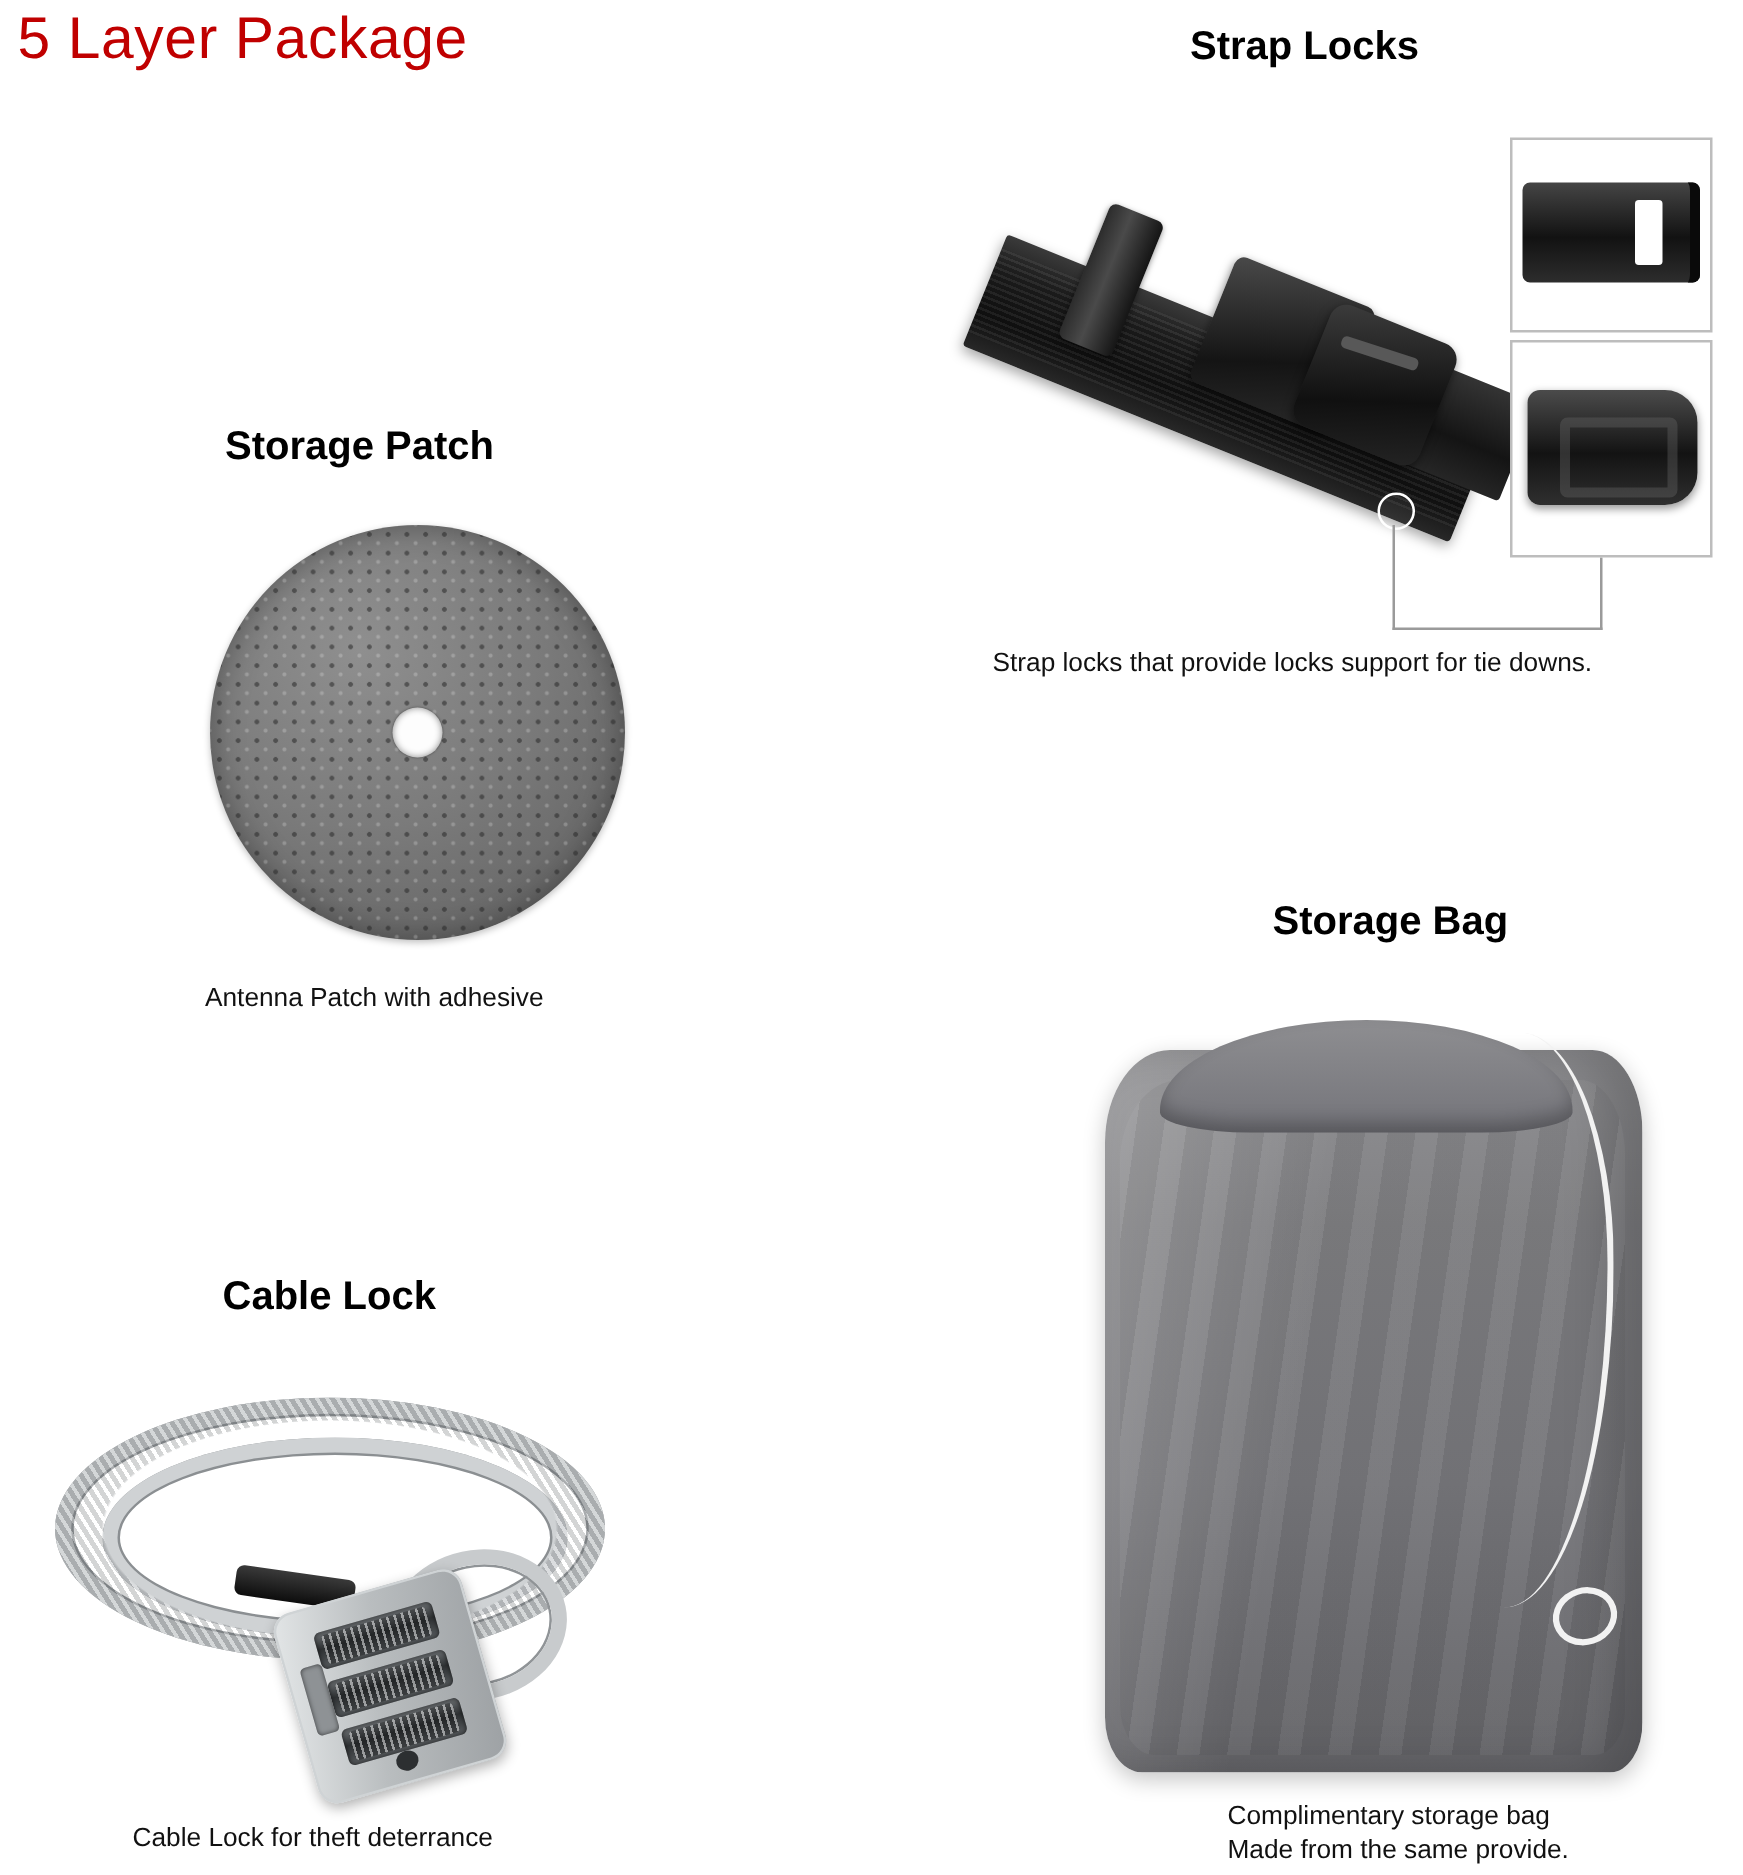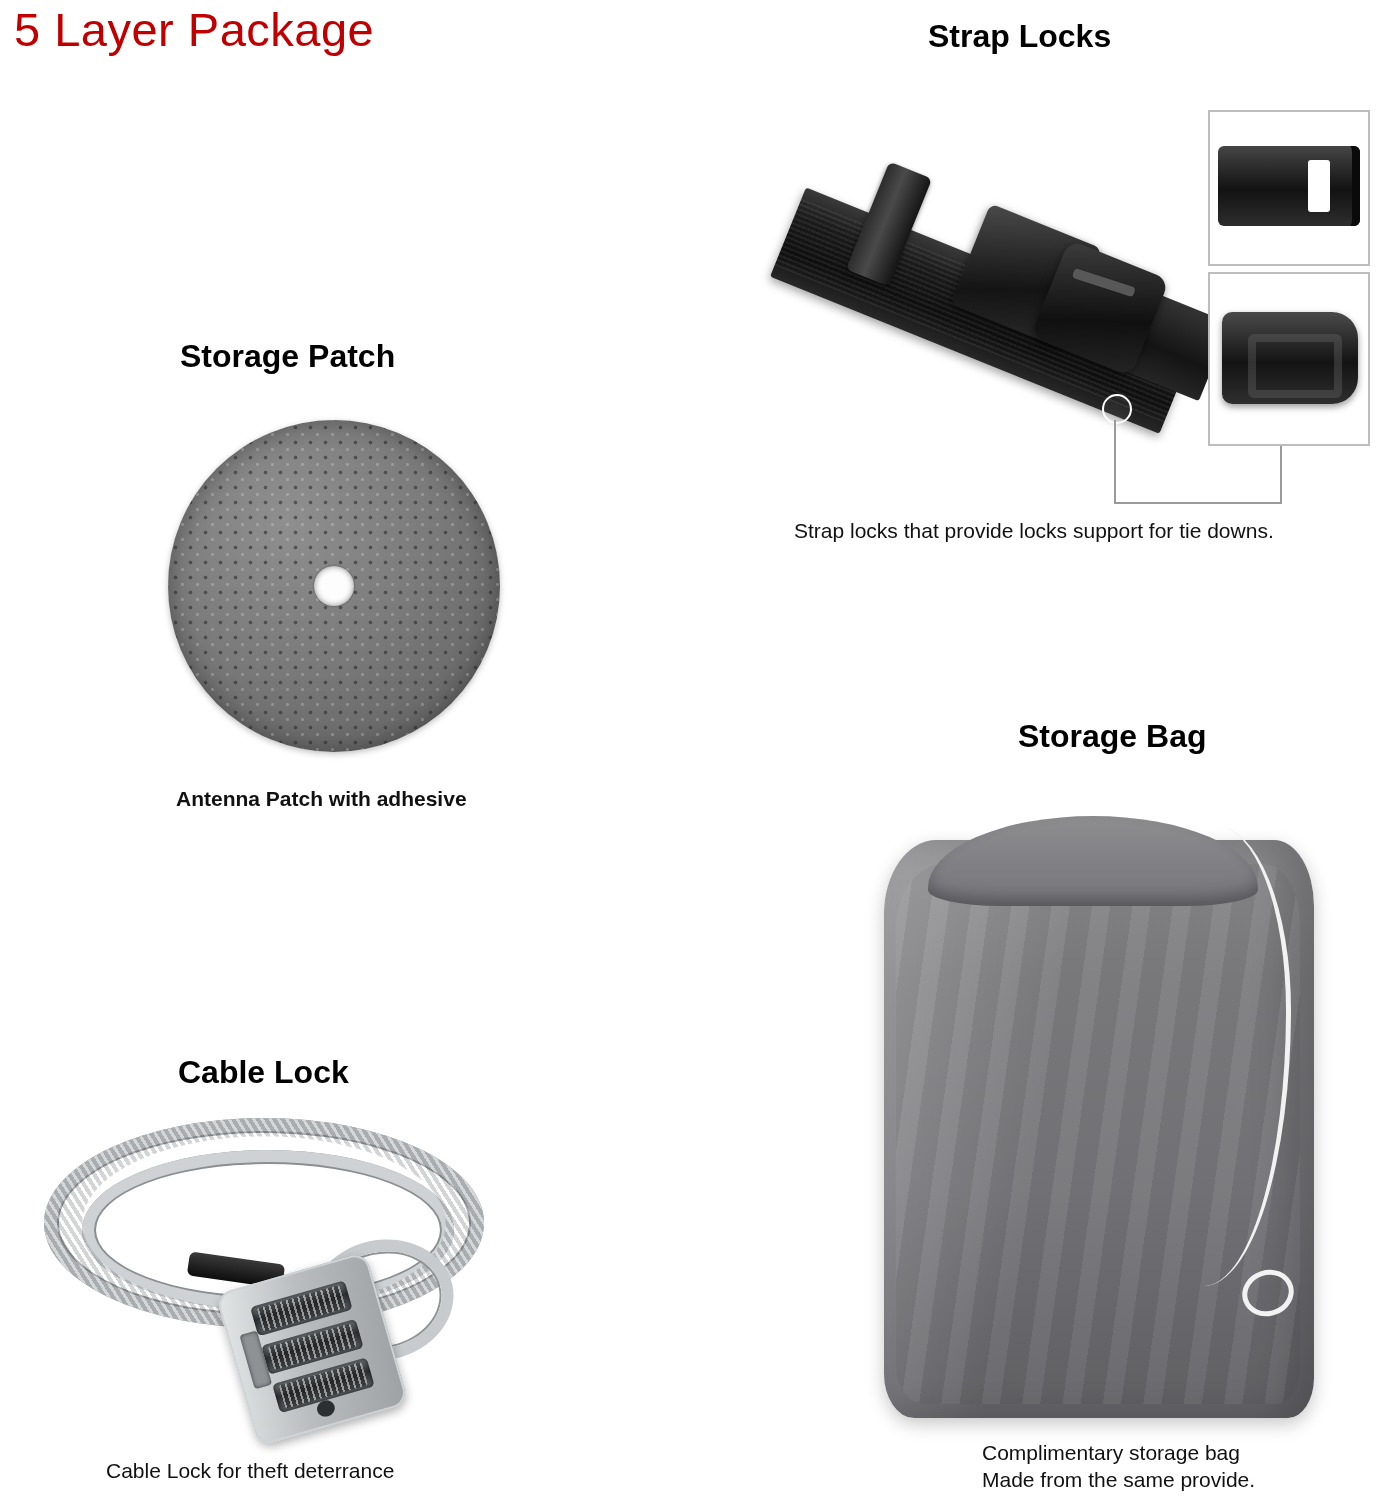--- a/index.html
+++ b/index.html
@@ -27,33 +27,33 @@
     color: #c00000;
     letter-spacing: 0.5px;
     white-space: nowrap;
   }
   .section-title {
     font-size: 32px;
     font-weight: bold;
     color: #000;
     white-space: nowrap;
   }
-  #title-strap-locks { left: 928px; top: 18px; text-align: center; }
+  #title-strap-locks { left: 952px; top: 18px; text-align: center; }
   #title-antenna-patch { left: 180px; top: 338px; }
   #title-storage-bag { left: 1018px; top: 718px; text-align: right; }
-  #title-cable-lock { left: 178px; top: 1018px; margin-top: 36px; }
+  #title-cable-lock { left: 178px; top: 1018px; }
 
   .caption {
     font-size: 21px;
     color: #111;
     line-height: 1.28;
     white-space: pre-line;
   }
   #caption-strap-locks { left: 794px; top: 518px; }
-  #caption-antenna-patch { left: 176px; top: 786px; font-weight: bold; }
+  #caption-antenna-patch { left: 164px; top: 786px; }
   #caption-cable-lock { left: 106px; top: 1458px; }
   #caption-storage-bag { left: 982px; top: 1440px; }
 
   
   #antenna-patch-figure {
     left: 168px;
     top: 420px;
     width: 332px;
     height: 332px;
   }

